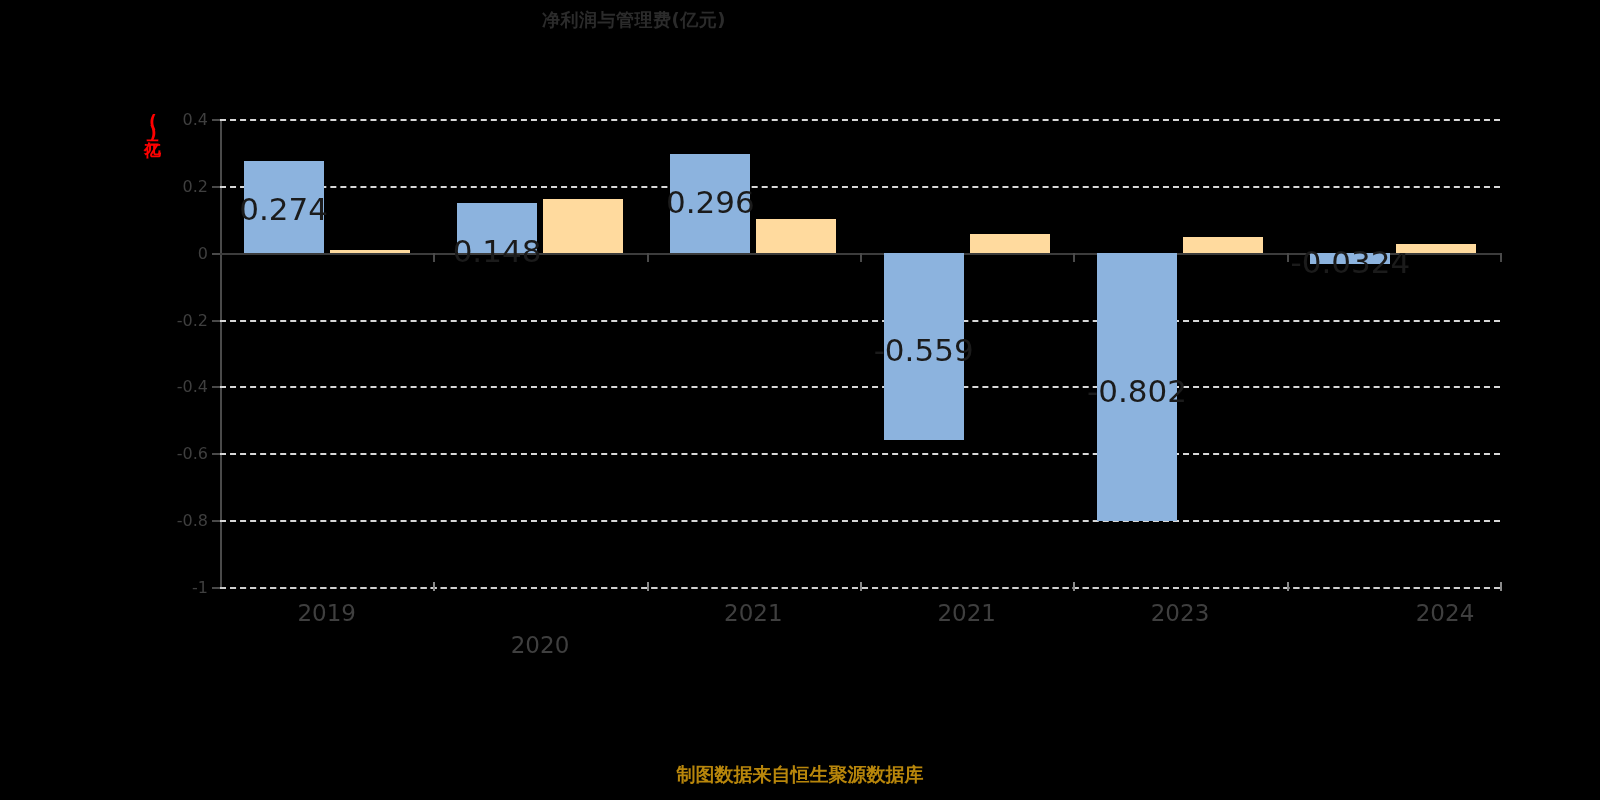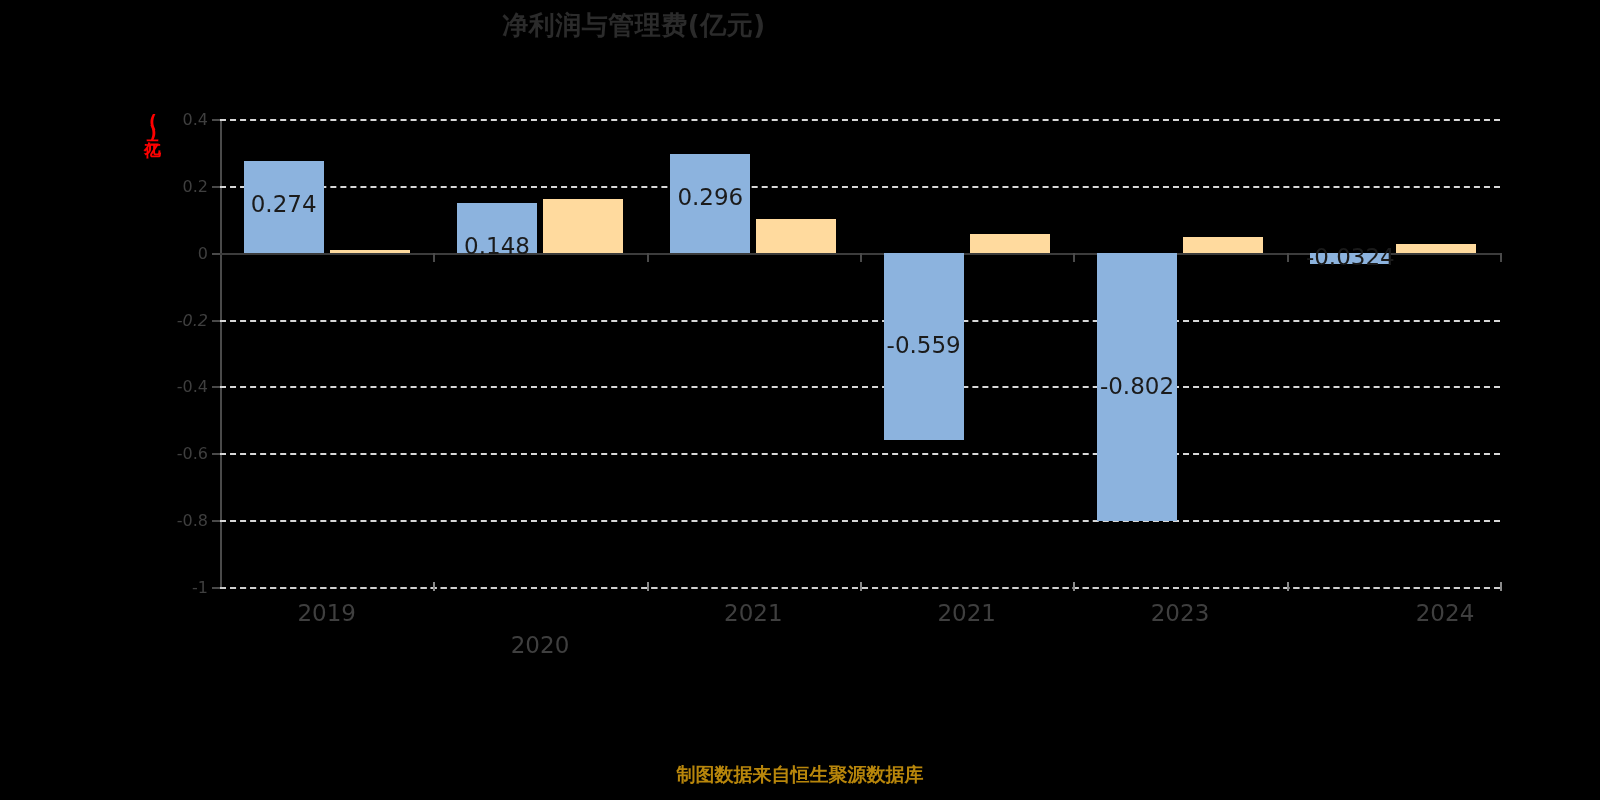--- a/index.html
+++ b/index.html
@@ -23,21 +23,21 @@
   }
 
   
   .chart-title {
     position: absolute;
     left: 0;
     top: 8px;
     width: 1268px;
     text-align: center;
     color: #2b2b2b;
-    font-size: 26px;
+    font-size: 18px;
     font-weight: bold;
     letter-spacing: 0.5px;
     white-space: nowrap;
   }
 
   
   
   .plot {
     position: absolute;
     left: 220px;
@@ -102,21 +102,21 @@
   .bar.net {
     background: #8cb3de;
   }
   .bar.mgmt {
     background: #ffda9e;
   }
 
   .bar-label {
     position: absolute;
     color: #1b1b1b;
-    font-size: 23px;
+    font-size: 31px;
     white-space: nowrap;
     transform: translateX(-50%);
   }
 
   
   .xaxis-line {
     position: absolute;
     left: 220px;
     top: 587px;
     width: 1280px;
@@ -193,21 +193,21 @@
 
   <div class="axis-y-line"></div>
 
   <div id="yticks">
       <div class="ytick-label" style="top: 119px; right: 1392px; position: absolute;">0.4</div>
       <div class="ytick-mark" style="top: 119px;"></div>
       <div class="ytick-label" style="top: 185.857px; right: 1392px; position: absolute;">0.2</div>
       <div class="ytick-mark" style="top: 185.857px;"></div>
       <div class="ytick-label" style="top: 252.714px; right: 1392px; position: absolute;">0</div>
       <div class="ytick-mark" style="top: 252.714px;"></div>
-      <div class="ytick-label" style="top: 319.571px; right: 1392px; position: absolute; font-style: italic;">-0.2</div>
+      <div class="ytick-label" style="top: 319.571px; right: 1392px; position: absolute;">-0.2</div>
       <div class="ytick-mark" style="top: 319.571px;"></div>
       <div class="ytick-label" style="top: 386.429px; right: 1392px; position: absolute; text-align: right;">-0.4</div>
       <div class="ytick-mark" style="top: 386.429px;"></div>
       <div class="ytick-label" style="top: 453.286px; right: 1392px; position: absolute;">-0.6</div>
       <div class="ytick-mark" style="top: 453.286px;"></div>
       <div class="ytick-label" style="top: 520.143px; right: 1392px; position: absolute;">-0.8</div>
       <div class="ytick-mark" style="top: 520.143px;"></div>
       <div class="ytick-label" style="top: 587px; right: 1392px; position: absolute;">-1</div>
       <div class="ytick-mark" style="top: 587px;"></div>
     </div>

